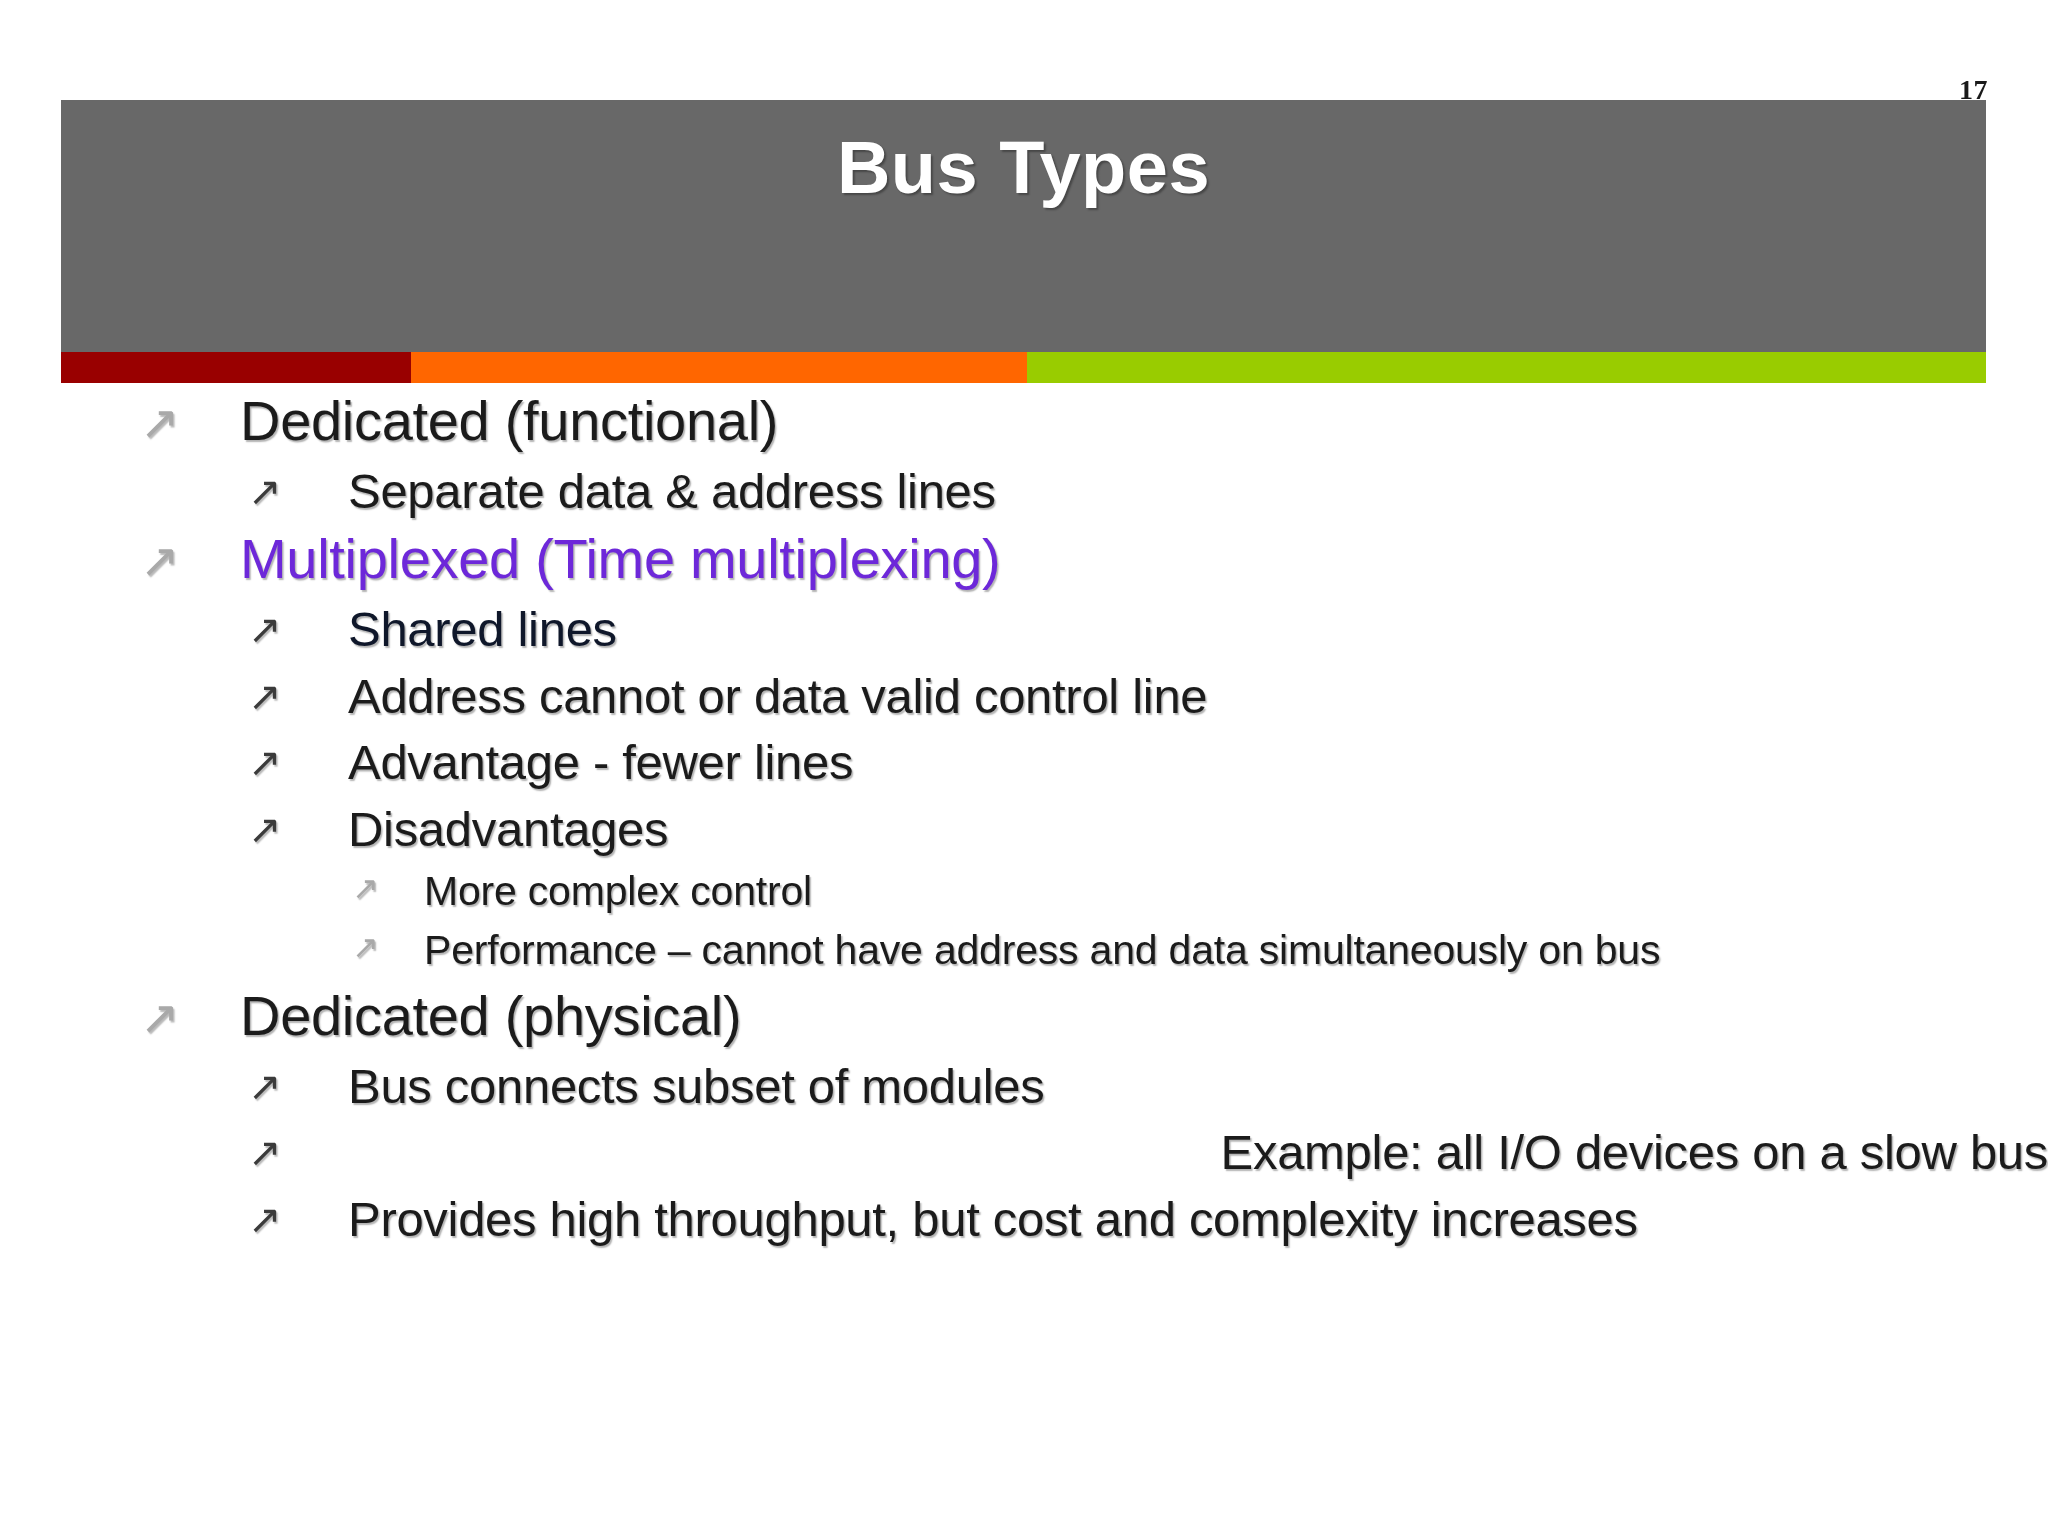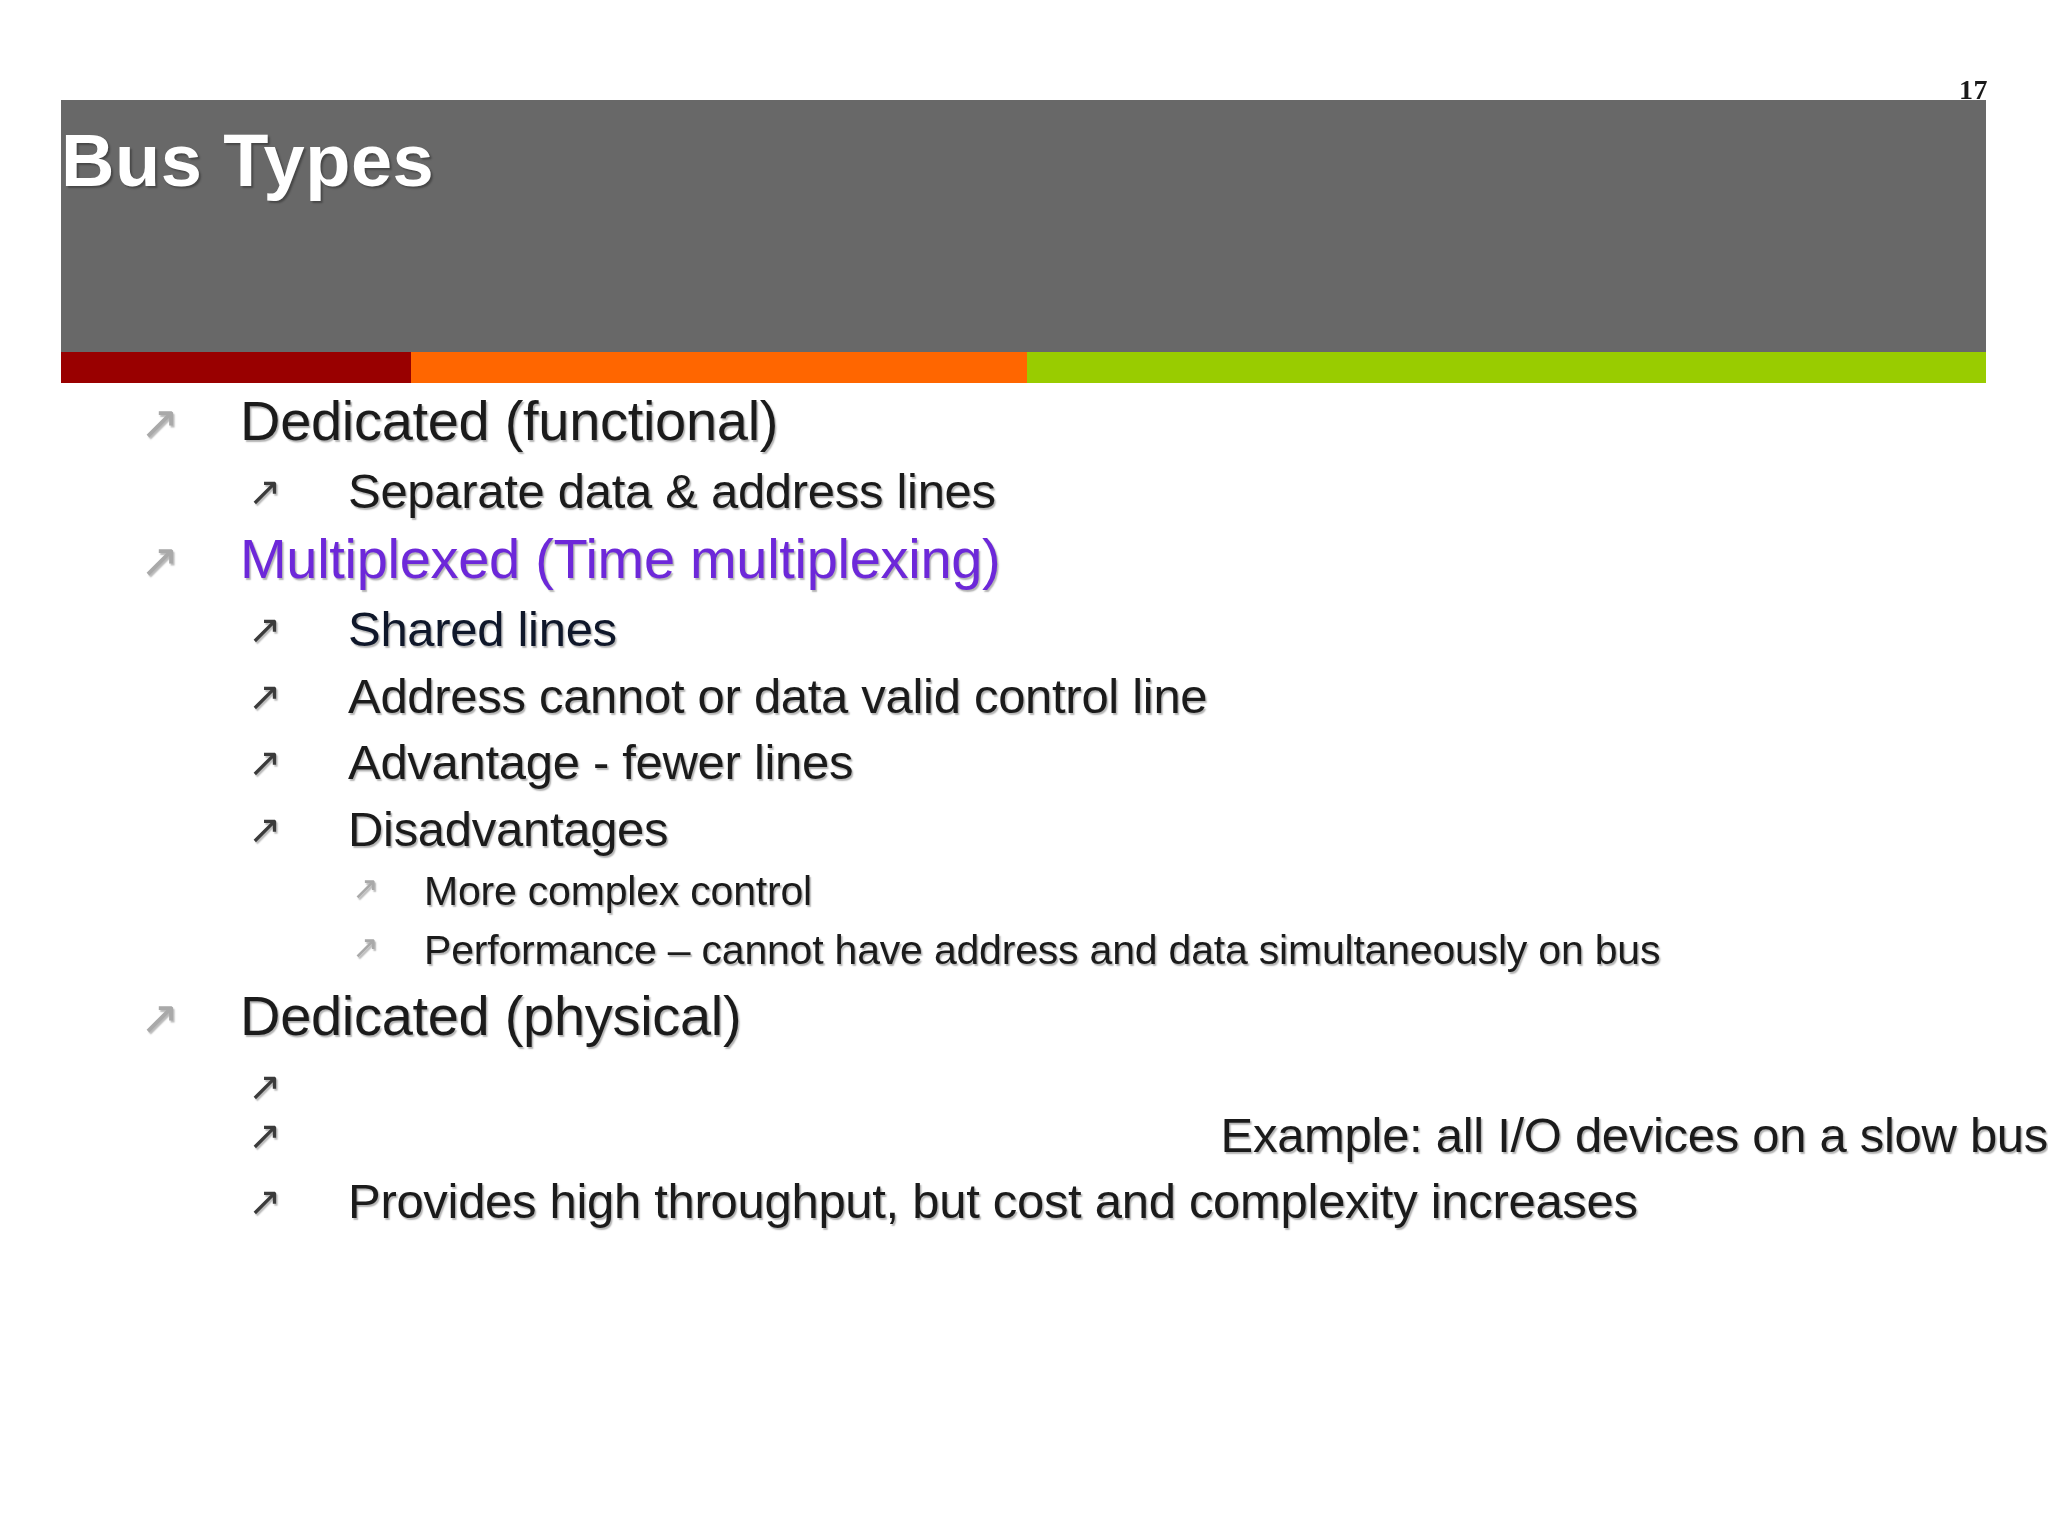--- a/index.html
+++ b/index.html
@@ -44,21 +44,22 @@
     left: 61px;
     top: 100px;
     width: 1925px;
     height: 252px;
     background: #686868;
   }
   .title-text {
     position: absolute;
     left: 0;
     right: 0;
-    top: 17px;
+    top: 24px;
+    text-align: center;
     color: #ffffff;
     font-family: "Liberation Sans", sans-serif;
     font-weight: bold;
     font-size: 74px;
     line-height: 1.18;
     letter-spacing: 0.5px;
     text-shadow: 2px 2px 2px rgba(0,0,0,0.32);
   }
 
   
@@ -173,20 +174,21 @@
       <div class="bullet lvl3">
         <span class="marker" style="color: rgb(169, 169, 169);">↗</span>
         <span class="btext" style="color: rgb(27, 27, 27);">Performance – cannot have address and data simultaneously on bus</span>
       </div>
       <div class="bullet lvl1">
         <span class="marker" style="color: rgb(169, 169, 169);">↗</span>
         <span class="btext" style="color: rgb(27, 27, 27);">Dedicated (physical)</span>
       </div>
       <div class="bullet lvl2">
         <span class="marker" style="color: rgb(59, 59, 59);">↗</span>
+        <span class="btext" style="color: rgb(27, 27, 27);">Bus connects subset of modules</span>
       </div>
       <div class="bullet lvl2">
         <span class="marker" style="color: rgb(59, 59, 59);">↗</span>
         <span class="btext" style="color: rgb(27, 27, 27); text-align: right;">Example: all I/O devices on a slow bus</span>
       </div>
       <div class="bullet lvl2">
         <span class="marker" style="color: rgb(59, 59, 59);">↗</span>
         <span class="btext" style="color: rgb(27, 27, 27);">Provides high throughput, but cost and complexity increases</span>
       </div>
     </div>

